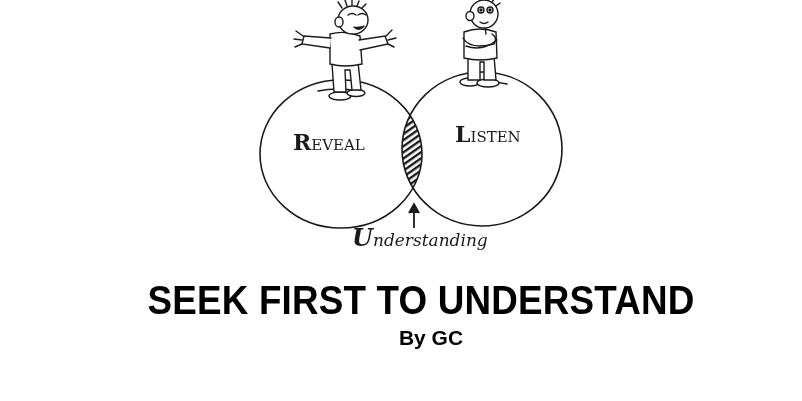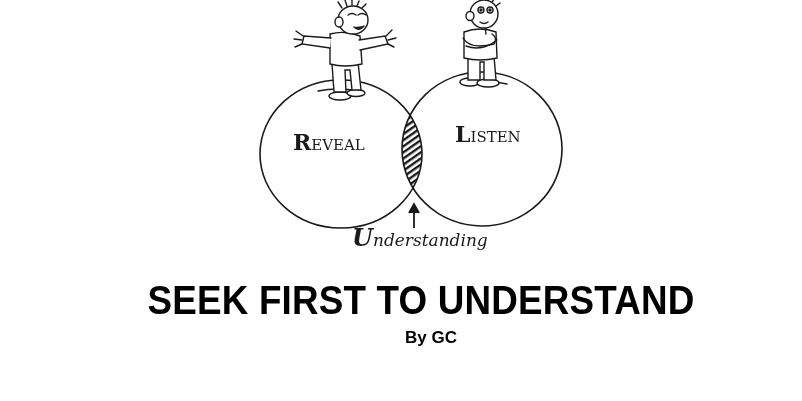--- a/index.html
+++ b/index.html
@@ -11,21 +11,21 @@
       position: absolute; left: 0; width: 802px; top: 276px;
       text-align: center; padding-left: 40px; box-sizing: border-box;
       font-family: "Liberation Sans", sans-serif; font-weight: bold;
       font-size: 40px; color: #000; letter-spacing: 0.2px; line-height: 48px;
       transform: scaleX(0.92); transform-origin: 421px 0;
     }
     .subtitle {
       position: absolute; left: 0; width: 802px; top: 327px;
       text-align: center; padding-left: 60px; box-sizing: border-box;
       font-family: "Liberation Sans", sans-serif; font-weight: bold;
-      font-size: 17px; color: #000; line-height: 22px;
+      font-size: 21px; color: #000; line-height: 22px;
     }
   </style>
 </head>
 <body>
 
 <div class="illustration">
   <svg width="802" height="262" viewBox="0 0 802 262" xmlns="http://www.w3.org/2000/svg">
     <defs>
       <clipPath id="leftClip">
         <ellipse cx="341" cy="154" rx="81" ry="74"></ellipse>

